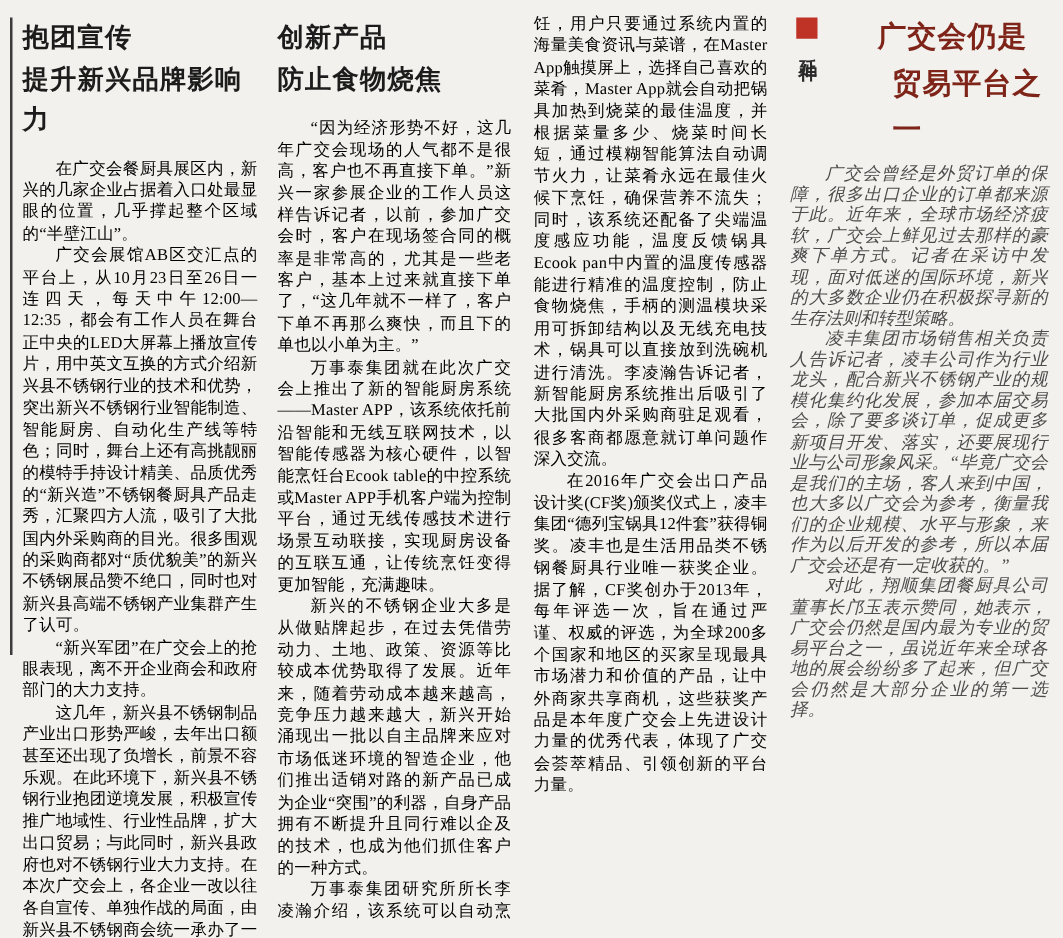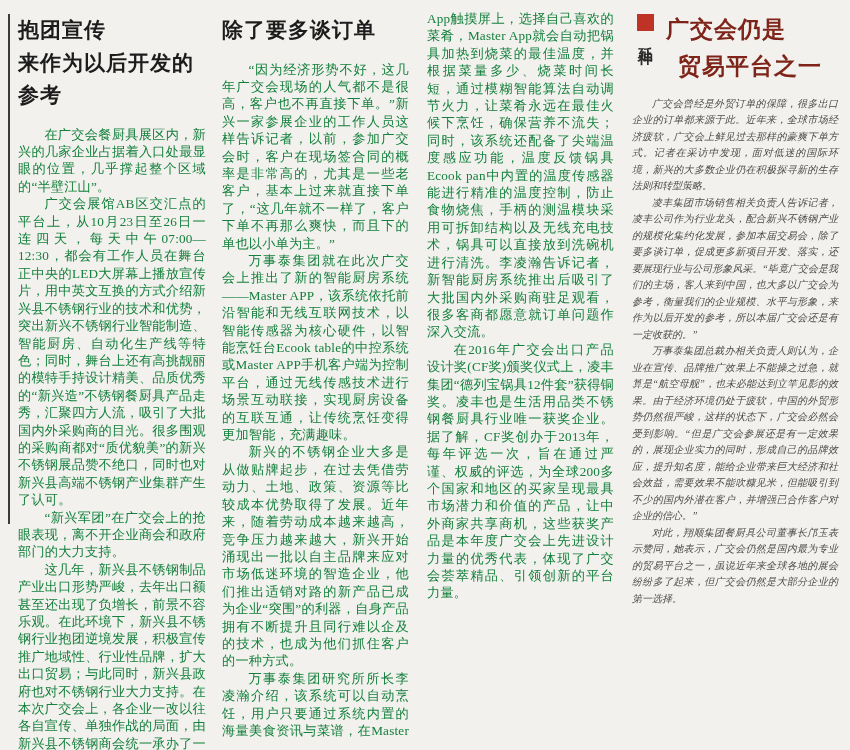--- a/index.html
+++ b/index.html
@@ -24,70 +24,71 @@
   }
   .col-d{flex:1 1 auto;min-width:0;}
   h1.story-title{
     margin:4px 0 14px 0;
     font-size:21px;line-height:1.55;font-weight:700;color:#1c1c1c;
     letter-spacing:1px;
   }
   h1.story-title .tline{display:block;}
   p.body-p{
     margin:0;text-indent:2em;
-    font-size:13.2px;line-height:17.4px;color:#15803d;
+    font-size:13.2px;line-height:17.4px;color:#000000;
     text-align:justify;
     letter-spacing:0.2px;
   }
   
   .sidebar-header{display:flex;align-items:flex-start;margin:2px 0 10px 0;}
   .kicker-strip{
     flex:0 0 26px;display:flex;flex-direction:column;align-items:center;
     padding-top:2px;
   }
   .kicker-square{width:17px;height:17px;background:#bf3226;margin-bottom:4px;}
   .kicker-label{
     writing-mode:vertical-rl;text-orientation:upright;
     font-size:15px;font-weight:700;color:#2a2a2a;letter-spacing:3px;
     font-family:"Liberation Sans","DejaVu Sans",sans-serif;
   }
   .sidebar-title{
     margin:0 0 0 8px;
     font-size:23px;line-height:1.6;font-weight:700;color:#7e2419;
     letter-spacing:1px;
   }
-  .sidebar-title .tline{display:block;}
+  .sidebar-title .tline{display:block;margin-left:36px;}
   .sidebar-title .tline.indent1{padding-left:6px;}
   .sidebar-title .tline.indent2{padding-left:12px;}
   .sidebar-body p.body-p{
-    font-size:10px;line-height:16.5px;color:#4c4c4c;
+    font-size:14px;line-height:16.5px;color:#4c4c4c;
     font-style:italic;letter-spacing:0;
   }
 </style>
 </head>
 <body>
 
 <div class="page">
 
   <div class="left-rule"></div>
 
   <div class="col col-a">
     <h1 class="story-title">
       <span class="tline">抱团宣传</span>
-      <span class="tline">来作为以后开发的参考</span>
+      <span class="tline">提升新兴品牌影响力</span>
     </h1>
     <p class="body-p">在广交会餐厨具展区内，新兴的几家企业占据着入口处最显眼的位置，几乎撑起整个区域的“半壁江山”。</p>
-    <p class="body-p">广交会展馆AB区交汇点的平台上，从10月23日至26日一连四天，每天中午07:00—12:30，都会有工作人员在舞台正中央的LED大屏幕上播放宣传片，用中英文互换的方式介绍新兴县不锈钢行业的技术和优势，突出新兴不锈钢行业智能制造、智能厨房、自动化生产线等特色；同时，舞台上还有高挑靓丽的模特手持设计精美、品质优秀的“新兴造”不锈钢餐厨具产品走秀，汇聚四方人流，吸引了大批国内外采购商的目光。很多围观的采购商都对“质优貌美”的新兴不锈钢展品赞不绝口，同时也对新兴县高端不锈钢产业集群产生了认可。</p>
+    <p class="body-p">广交会展馆AB区交汇点的平台上，从10月23日至26日一连四天，每天中午12:00—12:35，都会有工作人员在舞台正中央的LED大屏幕上播放宣传片，用中英文互换的方式介绍新兴县不锈钢行业的技术和优势，突出新兴不锈钢行业智能制造、智能厨房、自动化生产线等特色；同时，舞台上还有高挑靓丽的模特手持设计精美、品质优秀的“新兴造”不锈钢餐厨具产品走秀，汇聚四方人流，吸引了大批国内外采购商的目光。很多围观的采购商都对“质优貌美”的新兴不锈钢展品赞不绝口，同时也对新兴县高端不锈钢产业集群产生了认可。</p>
     <p class="body-p">“新兴军团”在广交会上的抢眼表现，离不开企业商会和政府部门的大力支持。</p>
     <p class="body-p">这几年，新兴县不锈钢制品产业出口形势严峻，去年出口额甚至还出现了负增长，前景不容乐观。在此环境下，新兴县不锈钢行业抱团逆境发展，积极宣传推广地域性、行业性品牌，扩大出口贸易；与此同时，新兴县政府也对不锈钢行业大力支持。在本次广交会上，各企业一改以往各自宣传、单独作战的局面，由新兴县不锈钢商会统一承办了一场新兴县不锈钢行业品牌宣传的展示活动，进一步提升新兴品牌知名度和影响力，助力企业抢占国际市场。</p>
   </div>
 
   <div class="col col-bc">
     <h1 class="story-title">
-      <span class="tline">除了要多谈订单</span>
+      <span class="tline">创新产品</span>
+      <span class="tline">防止食物烧焦</span>
     </h1>
     <p class="body-p">“因为经济形势不好，这几年广交会现场的人气都不是很高，客户也不再直接下单。”新兴一家参展企业的工作人员这样告诉记者，以前，参加广交会时，客户在现场签合同的概率是非常高的，尤其是一些老客户，基本上过来就直接下单了，“这几年就不一样了，客户下单不再那么爽快，而且下的单也以小单为主。”</p>
     <p class="body-p">万事泰集团就在此次广交会上推出了新的智能厨房系统——Master APP，该系统依托前沿智能和无线互联网技术，以智能传感器为核心硬件，以智能烹饪台Ecook table的中控系统或Master APP手机客户端为控制平台，通过无线传感技术进行场景互动联接，实现厨房设备的互联互通，让传统烹饪变得更加智能，充满趣味。</p>
     <p class="body-p">新兴的不锈钢企业大多是从做贴牌起步，在过去凭借劳动力、土地、政策、资源等比较成本优势取得了发展。近年来，随着劳动成本越来越高，竞争压力越来越大，新兴开始涌现出一批以自主品牌来应对市场低迷环境的智造企业，他们推出适销对路的新产品已成为企业“突围”的利器，自身产品拥有不断提升且同行难以企及的技术，也成为他们抓住客户的一种方式。</p>
     <p class="body-p">万事泰集团研究所所长李凌瀚介绍，该系统可以自动烹饪，用户只要通过系统内置的海量美食资讯与菜谱，在Master App触摸屏上，选择自己喜欢的菜肴，Master App就会自动把锅具加热到烧菜的最佳温度，并根据菜量多少、烧菜时间长短，通过模糊智能算法自动调节火力，让菜肴永远在最佳火候下烹饪，确保营养不流失；同时，该系统还配备了尖端温度感应功能，温度反馈锅具Ecook pan中内置的温度传感器能进行精准的温度控制，防止食物烧焦，手柄的测温模块采用可拆卸结构以及无线充电技术，锅具可以直接放到洗碗机进行清洗。李凌瀚告诉记者，新智能厨房系统推出后吸引了大批国内外采购商驻足观看，很多客商都愿意就订单问题作深入交流。</p>
     <p class="body-p">在2016年广交会出口产品设计奖(CF奖)颁奖仪式上，凌丰集团“德列宝锅具12件套”获得铜奖。凌丰也是生活用品类不锈钢餐厨具行业唯一获奖企业。据了解，CF奖创办于2013年，每年评选一次，旨在通过严谨、权威的评选，为全球200多个国家和地区的买家呈现最具市场潜力和价值的产品，让中外商家共享商机，这些获奖产品是本年度广交会上先进设计力量的优秀代表，体现了广交会荟萃精品、引领创新的平台力量。</p>
   </div>
 
   <div class="col col-d">
     <div class="sidebar-header">
@@ -96,18 +97,17 @@
         <div class="kicker-label">延伸</div>
       </div>
       <h1 class="sidebar-title">
         <span class="tline">广交会仍是</span>
         <span class="tline indent2">贸易平台之一</span>
       </h1>
     </div>
     <div class="sidebar-body">
       <p class="body-p">广交会曾经是外贸订单的保障，很多出口企业的订单都来源于此。近年来，全球市场经济疲软，广交会上鲜见过去那样的豪爽下单方式。记者在采访中发现，面对低迷的国际环境，新兴的大多数企业仍在积极探寻新的生存法则和转型策略。</p>
       <p class="body-p">凌丰集团市场销售相关负责人告诉记者，凌丰公司作为行业龙头，配合新兴不锈钢产业的规模化集约化发展，参加本届交易会，除了要多谈订单，促成更多新项目开发、落实，还要展现行业与公司形象风采。“毕竟广交会是我们的主场，客人来到中国，也大多以广交会为参考，衡量我们的企业规模、水平与形象，来作为以后开发的参考，所以本届广交会还是有一定收获的。”</p>
-      <p class="body-p">万事泰集团总裁办相关负责人则认为，企业在宣传、品牌推广效果上不能操之过急，就算是“航空母舰”，也未必能达到立竿见影的效果。由于经济环境仍处于疲软，中国的外贸形势仍然很严峻，这样的状态下，广交会必然会受到影响。“但是广交会参展还是有一定效果的，展现企业实力的同时，形成自己的品牌效应，提升知名度，能给企业带来巨大经济和社会效益，需要效果不能吹糠见米，但能吸引到不少的国内外潜在客户，并增强已合作客户对企业的信心。”</p>
       <p class="body-p">对此，翔顺集团餐厨具公司董事长邝玉表示赞同，她表示，广交会仍然是国内最为专业的贸易平台之一，虽说近年来全球各地的展会纷纷多了起来，但广交会仍然是大部分企业的第一选择。</p>
     </div>
   </div>
 
 </div>
 
 </body></html>

